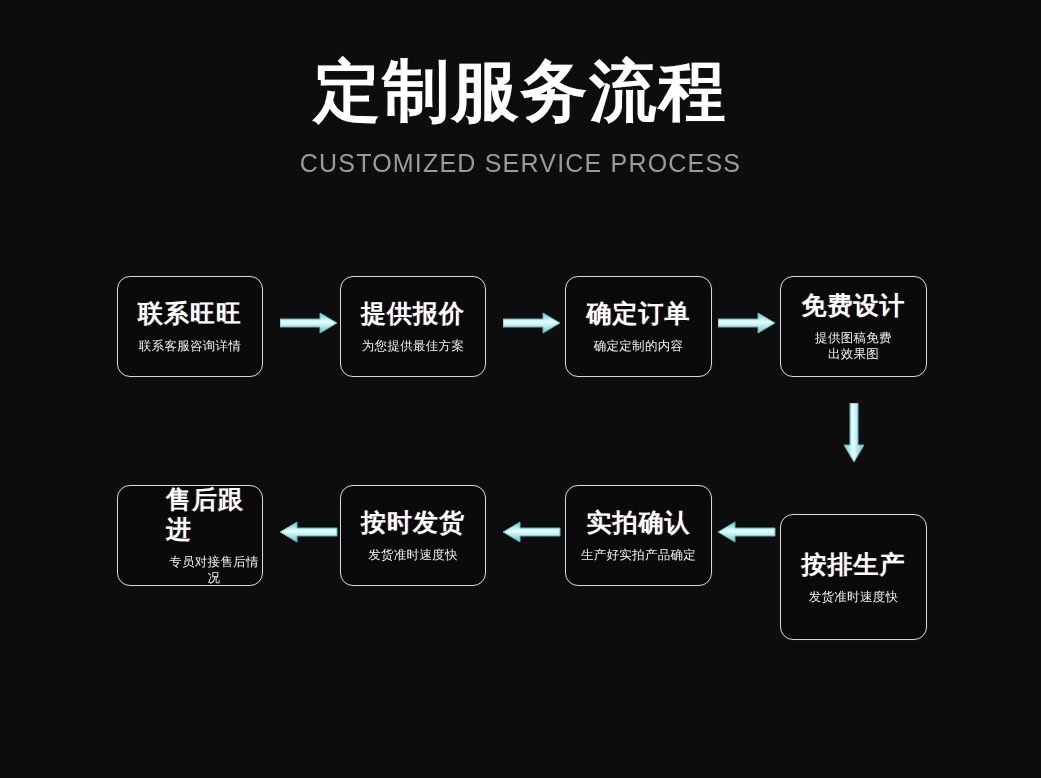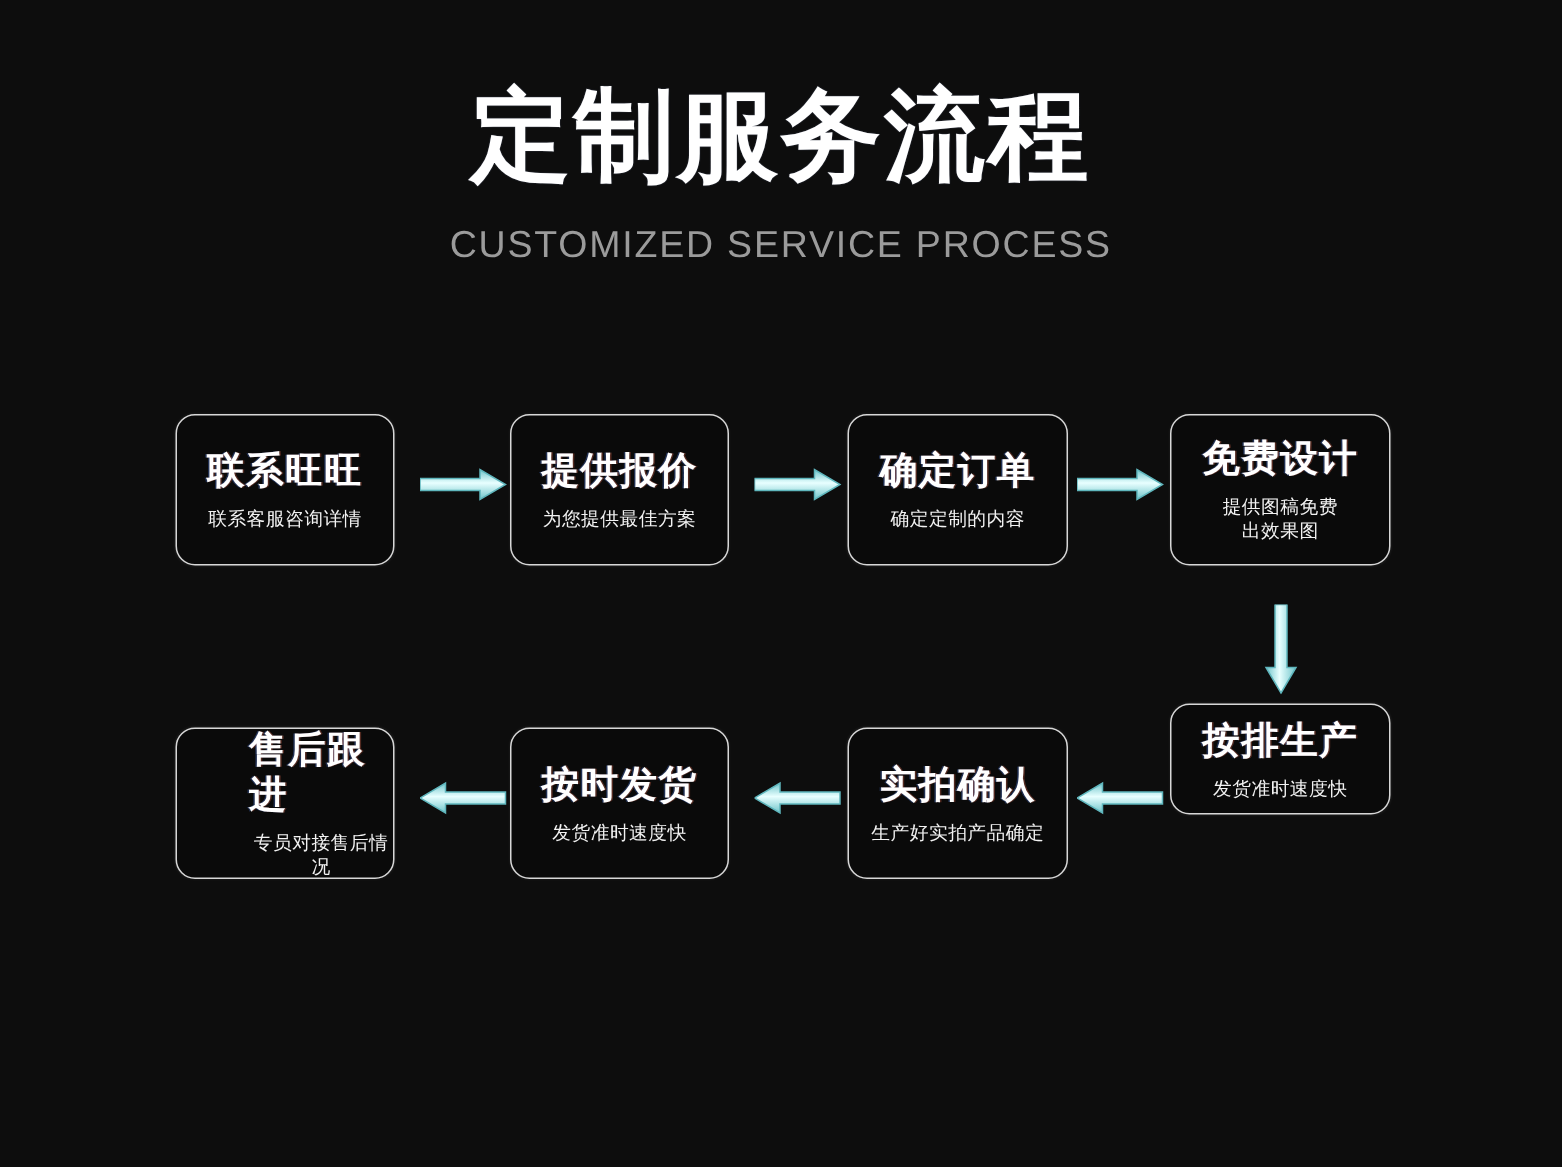--- a/index.html
+++ b/index.html
@@ -119,21 +119,21 @@
   <div class="box" style="left:340px; top:485px; width:146px; height:101px;">
     <div class="box-title">按时发货</div>
     <div class="box-sub">发货准时速度快</div>
   </div>
 
   <div class="box" style="left:565px; top:485px; width:147px; height:101px;">
     <div class="box-title">实拍确认</div>
     <div class="box-sub">生产好实拍产品确定</div>
   </div>
 
-  <div class="box" style="left:780px; top:469px; width:147px; height:74px;">
+  <div class="box" style="left:780px; top:514px; width:147px; height:126px;">
     <div class="box-title">按排生产</div>
     <div class="box-sub">发货准时速度快</div>
   </div>
 
   <div class="arrow-h" style="left:280px; top:310px; width:58px; height:26px;">
     <svg width="58" height="26" viewBox="0 0 58 26">
       <defs>
         <linearGradient id="gR1" x1="0" y1="0" x2="0" y2="1">
           <stop offset="0%" stop-color="#6fc4ca"></stop>
           <stop offset="45%" stop-color="#e8ffff"></stop>

